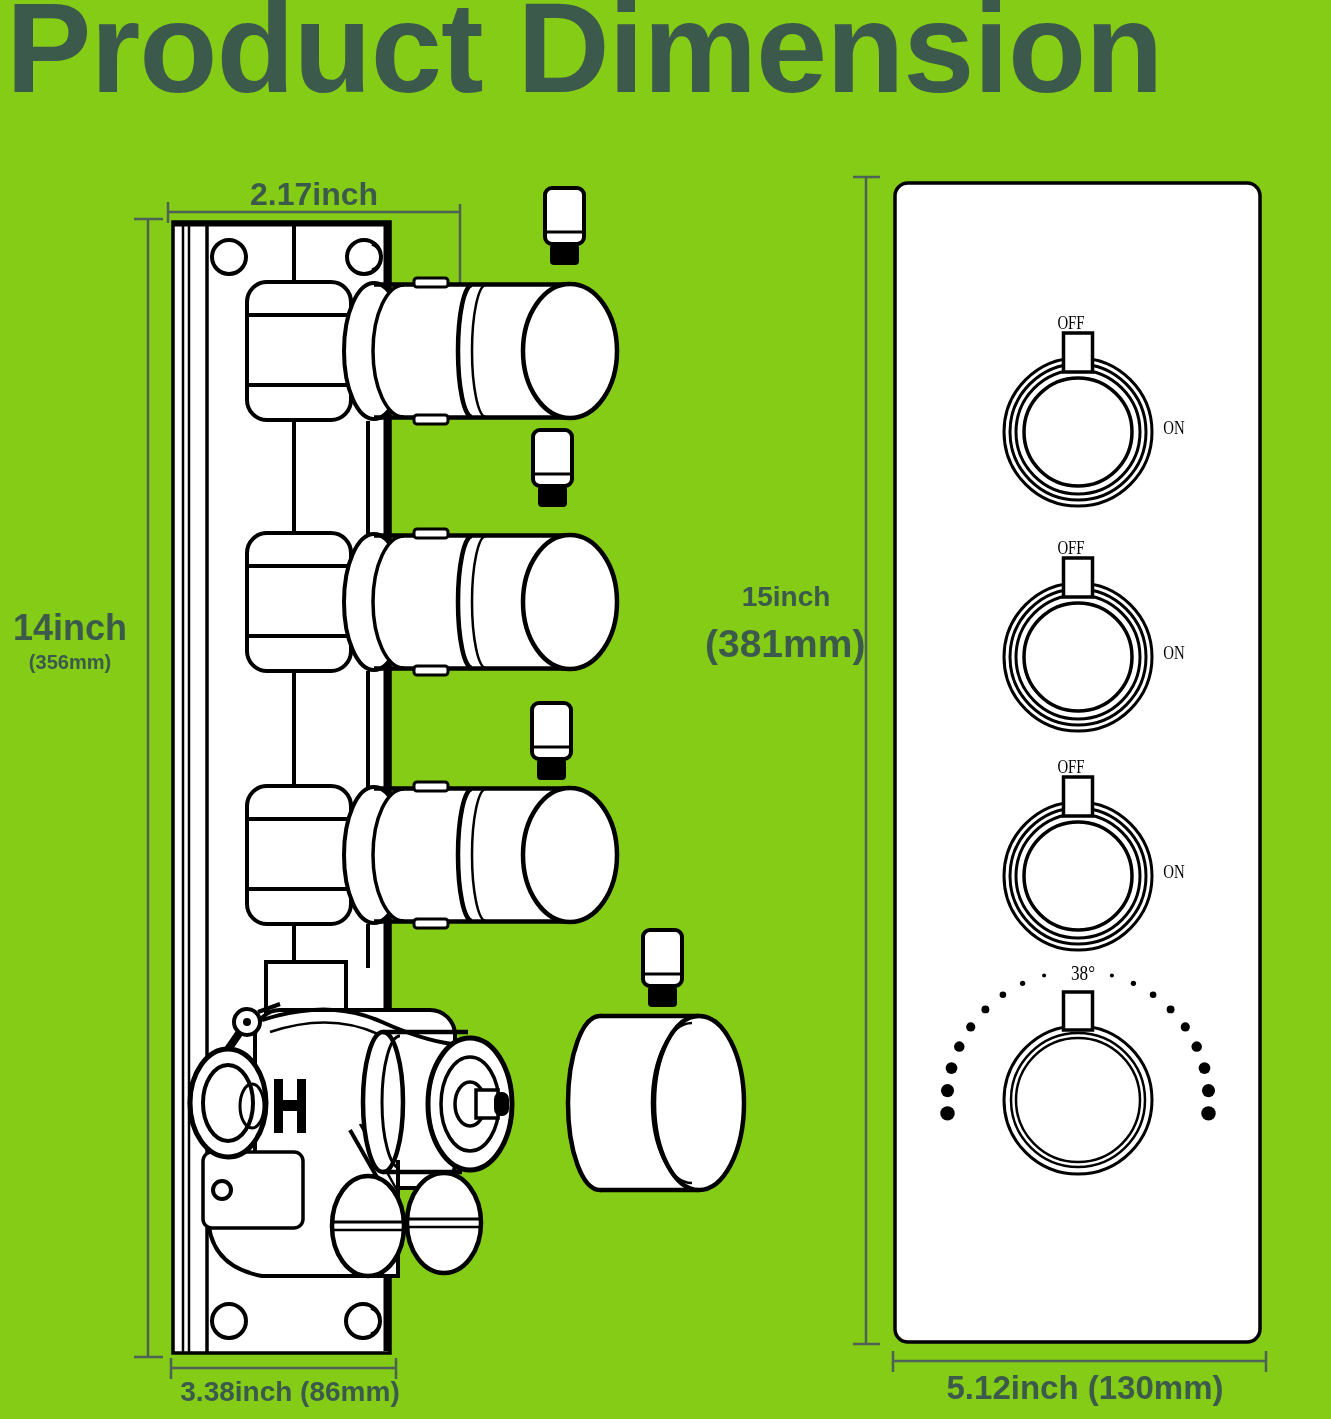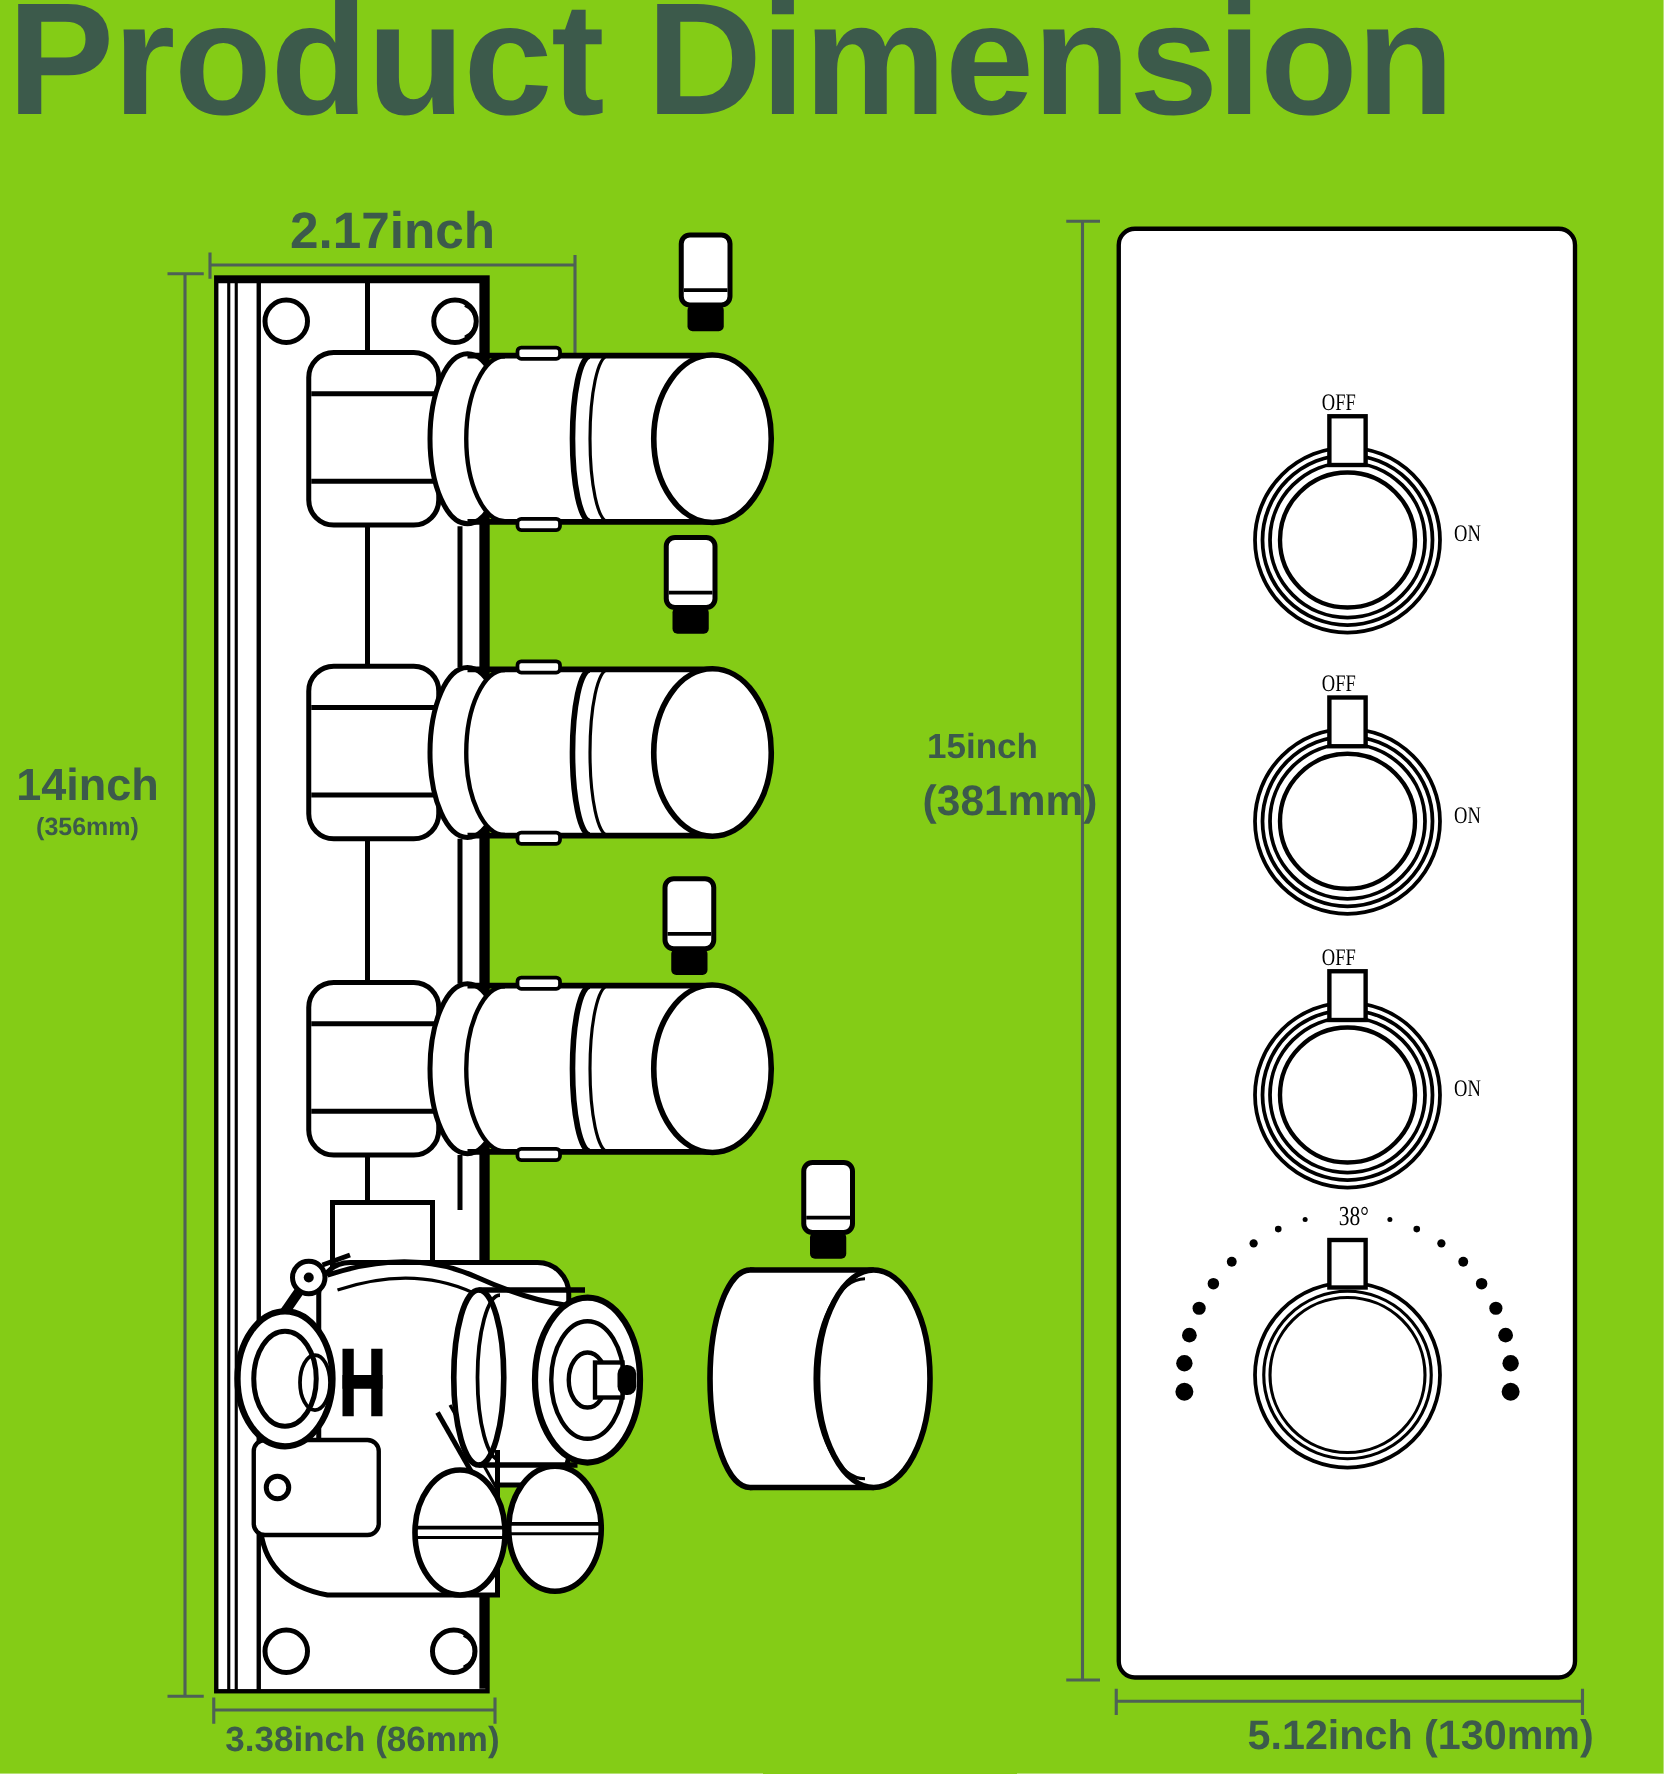--- a/index.html
+++ b/index.html
@@ -203,28 +203,28 @@
           <circle cx="1022.6" cy="983.3" r="2.65" fill="#000"></circle>
           <circle cx="1133.4" cy="983.3" r="2.65" fill="#000"></circle>
           <circle cx="1044.1" cy="975.5" r="2.00" fill="#000"></circle>
           <circle cx="1111.9" cy="975.5" r="2.00" fill="#000"></circle>
         </g>
     </g>
   </svg>
 
   <div class="title">Product Dimension</div>
 
-  <div class="green-label" style="left:214px;top:164px;width:200px;font-size:41px;">2.17inch</div>
+  <div class="green-label" style="left:214px;top:178px;width:200px;font-size:32px;">2.17inch</div>
   <div class="green-label" style="left:0px;top:610px;width:140px;font-size:36px;">14inch</div>
   <div class="green-label" style="left:0px;top:652px;width:140px;font-size:20px;">(356mm)</div>
   <div class="green-label" style="left:140px;top:1378px;width:300px;font-size:28px;">3.38inch (86mm)</div>
 
   <div class="green-label" style="left:706px;top:583px;width:160px;font-size:28px;">15inch</div>
-  <div class="green-label" style="left:728px;top:624px;width:160px;font-size:34px;">(381mm)</div>
-  <div class="green-label" style="left:895px;top:1371px;width:380px;font-size:33px;text-align:right;">5.12inch (130mm)</div>
+  <div class="green-label" style="left:705px;top:624px;width:160px;font-size:39px;">(381mm)</div>
+  <div class="green-label" style="left:895px;top:1371px;width:380px;font-size:33px;">5.12inch (130mm)</div>
 
   <div class="serif-label" style="left:1041px;top:313px;width:60px;font-size:19px;">OFF</div>
   <div class="serif-label" style="left:1154px;top:418px;width:40px;font-size:19px;">ON</div>
   <div class="serif-label" style="left:1041px;top:538px;width:60px;font-size:19px;">OFF</div>
   <div class="serif-label" style="left:1154px;top:643px;width:40px;font-size:19px;">ON</div>
   <div class="serif-label" style="left:1041px;top:757px;width:60px;font-size:19px;">OFF</div>
   <div class="serif-label" style="left:1154px;top:862px;width:40px;font-size:19px;">ON</div>
   <div class="serif-label" style="left:1048px;top:962px;width:70px;font-size:22px;">38°</div>
 
 </div>

